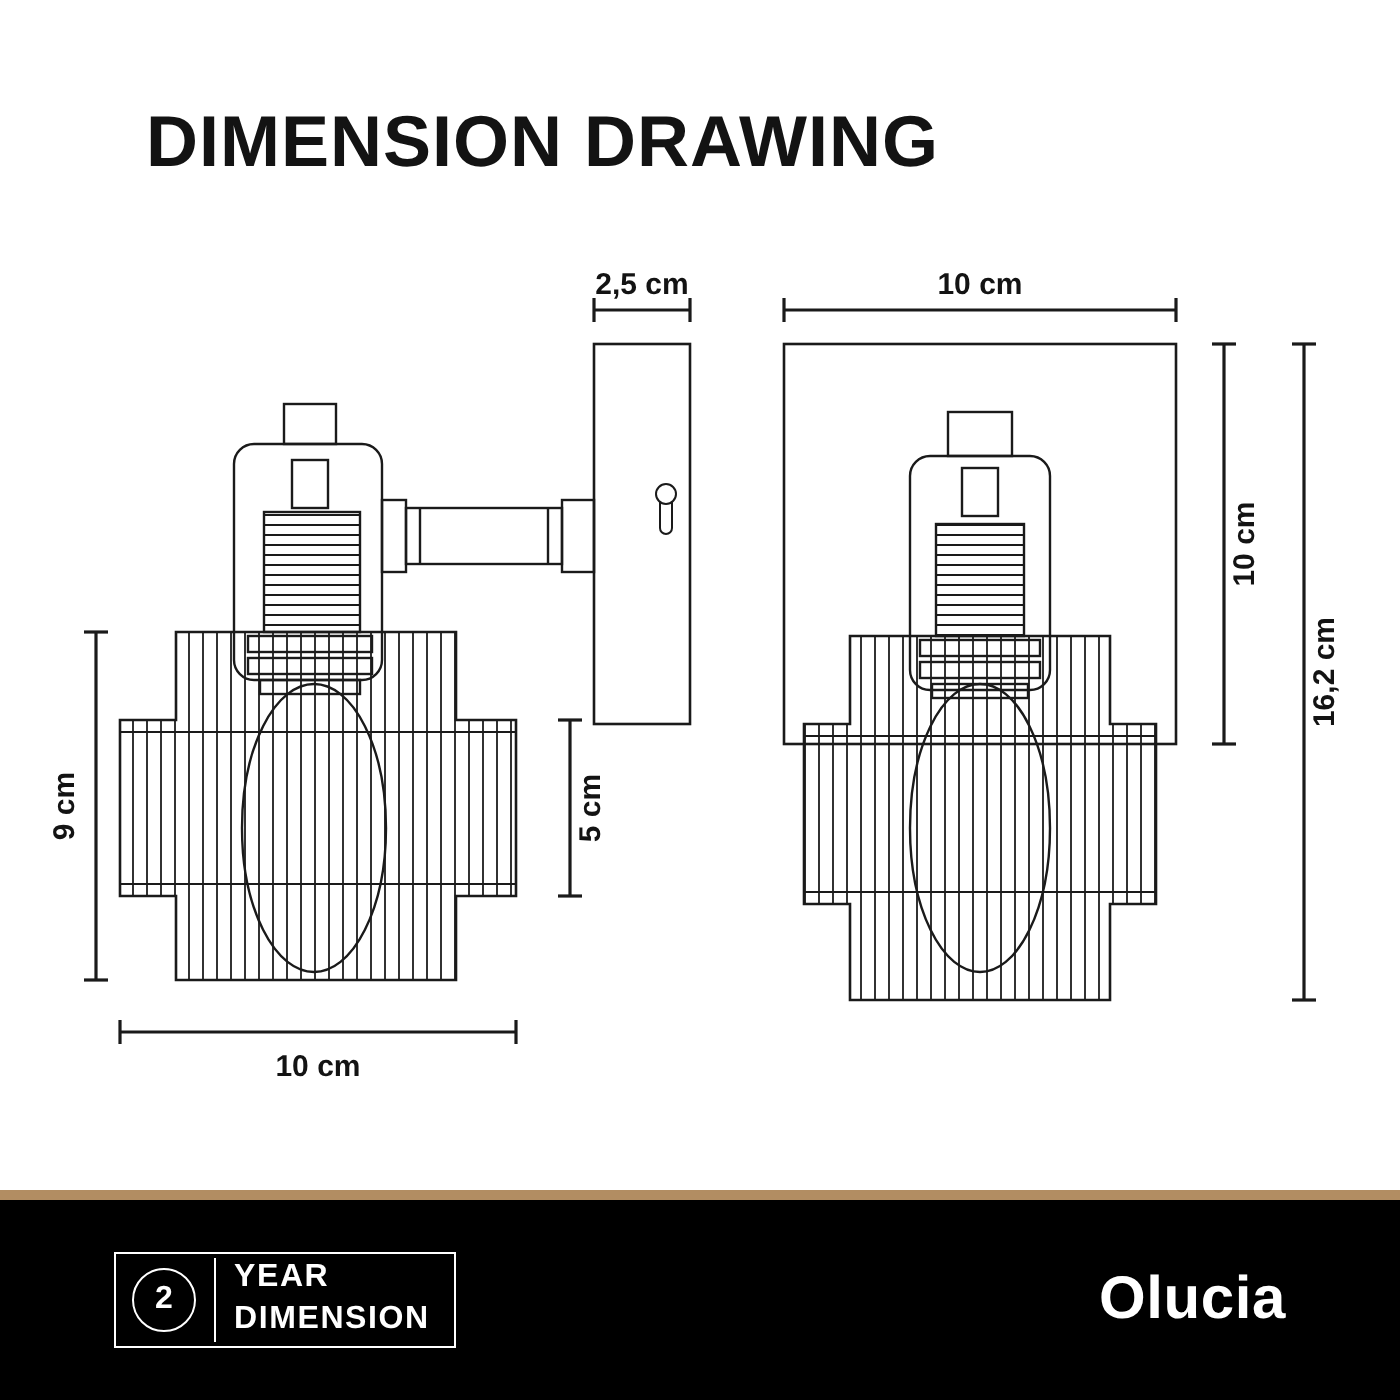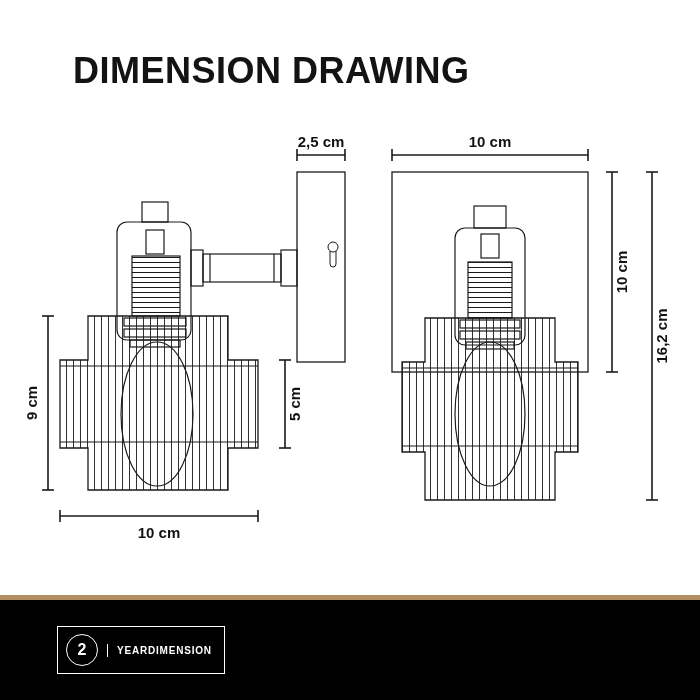--- a/index.html
+++ b/index.html
@@ -32,22 +32,22 @@
     display:flex; align-items:center;
     border:1.5px solid #ffffff; color:#ffffff;
     height:48px; padding:0 12px 0 8px; gap:9px;
   }
   .badge-seal {
     width:32px; height:32px; border:1.5px solid #ffffff; border-radius:50%;
     display:flex; align-items:center; justify-content:center;
     font-size:16px; font-weight:700; flex:0 0 auto;
   }
   .badge-text {
-    display:flex; flex-direction:row;
-    font-size:10px; font-weight:700; letter-spacing:0.8px; line-height:1.3;
+    display:flex; flex-direction:column;
+    font-size:16px; font-weight:700; letter-spacing:0.8px; line-height:1.3;
     border-left:1.5px solid #ffffff; padding-left:9px;
   }
   .brand { color:#ffffff; font-size:30px; font-weight:600; letter-spacing:0.3px; }
 </style>
 </head>
 <body>
 
 <h1 class="title">DIMENSION DRAWING</h1>
 
 <svg class="drawing" width="700" height="470" viewBox="0 130 700 470" fill="none" stroke="#1a1a1a" stroke-width="1.3">
@@ -169,14 +169,15 @@
   <div class="footer-bar">
     <div class="badge">
       <div class="badge-seal">
         <span>2</span>
       </div>
       <div class="badge-text">
         <span>YEAR</span>
         <span>DIMENSION</span>
       </div>
     </div>
+    <div class="brand">Olucia</div>
   </div>
 </div>
 
 </body></html>

